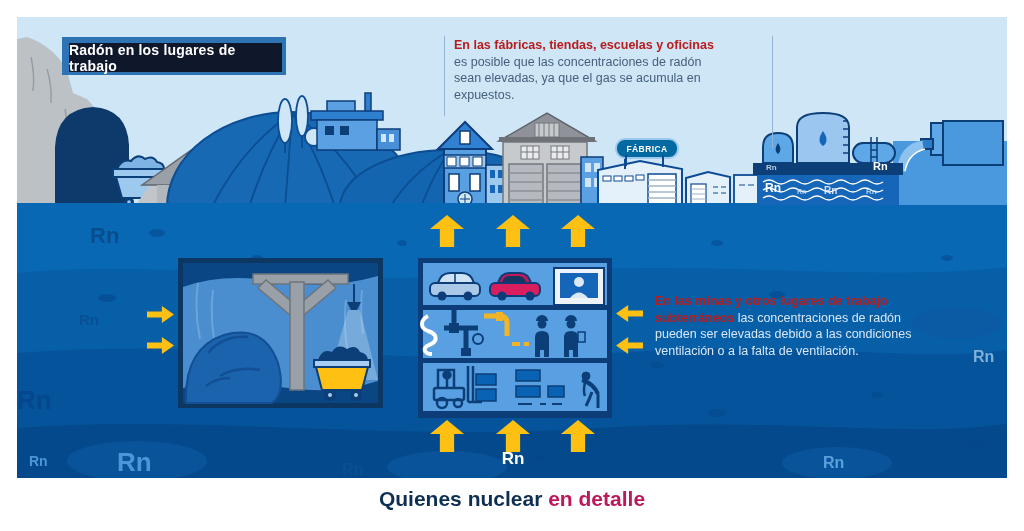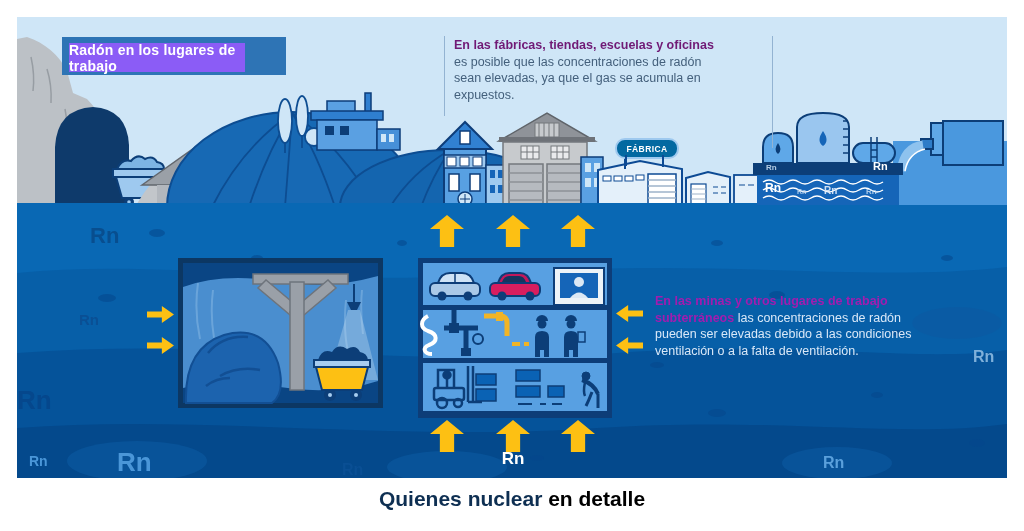--- a/index.html
+++ b/index.html
@@ -3,46 +3,46 @@
 <meta charset="utf-8">
 <style>
   html,body{margin:0;padding:0;background:#fff;}
   .page{position:relative;width:1024px;height:531px;background:#ffffff;overflow:hidden;
         font-family:"Liberation Sans",sans-serif;}
   .panel{position:absolute;left:17px;top:17px;width:990px;height:461px;background:#cfe6f7;overflow:hidden;}
   .abs{position:absolute;}
   svg{display:block;}
   
   .title-shadow{position:absolute;left:45px;top:20px;width:224px;height:38px;background:#2e74b5;}
-  .title-box{position:absolute;left:52px;top:26px;width:176px;height:29px;background:#8b5cf6;
+  .title-box{position:absolute;left:52px;top:26px;width:213px;height:29px;background:#0f172a;
              display:flex;align-items:center;justify-content:center;}
   .title-box span{color:#fff;font-weight:bold;font-size:14px;letter-spacing:.2px;}
   
   .callout{position:absolute;font-size:12.5px;line-height:1.33;color:#44607c;}
-  .callout b{color:#701a75;}
+  .callout b{color:#b91c1c;}
   .callout.dark{color:#d9e8f8;}
-  .callout.dark b{color:#a21caf;}
+  .callout.dark b{color:#b91c1c;}
   .divider{position:absolute;width:1px;background:#93b3d2;}
   
   .fabrica{position:absolute;left:598px;top:121px;width:60px;height:17px;background:#0369a1;
            border:2px solid #9ec9ef;border-radius:10px;display:flex;align-items:center;justify-content:center;}
   .fabrica span{color:#fff;font-weight:bold;font-size:8.5px;letter-spacing:.4px;}
   .post{position:absolute;width:2px;height:11px;background:#0d4a94;top:138px;}
   
   .arr{position:absolute;background:#fdc013;}
   .arr.up{width:34px;height:32px;clip-path:polygon(50% 0,100% 44%,71% 44%,71% 100%,29% 100%,29% 44%,0 44%);}
   .arr.right{width:27px;height:17px;clip-path:polygon(0 32%,55% 32%,55% 0,100% 50%,55% 100%,55% 68%,0 68%);}
   .arr.left{width:27px;height:17px;clip-path:polygon(100% 32%,45% 32%,45% 0,0 50%,45% 100%,45% 68%,100% 68%);}
   .rn{position:absolute;font-weight:bold;}
   .rn-bottom{position:absolute;left:446px;top:432px;width:100px;text-align:center;color:#fff;
              font-weight:bold;font-size:17px;}
   
   .footer{position:absolute;left:0;top:487px;width:1024px;text-align:center;font-size:21px;font-weight:bold;}
   .footer .main{color:#0e2f52;}
-  .footer .accent{color:#000000;}
+  .footer .accent{color:#be185d;}
 </style>
 </head>
 <body>
 
 <div class="page">
   <div class="panel">
 
     <svg class="abs" style="left:0;top:0;" width="990" height="192" viewBox="0 0 990 192">
 
       <g>

